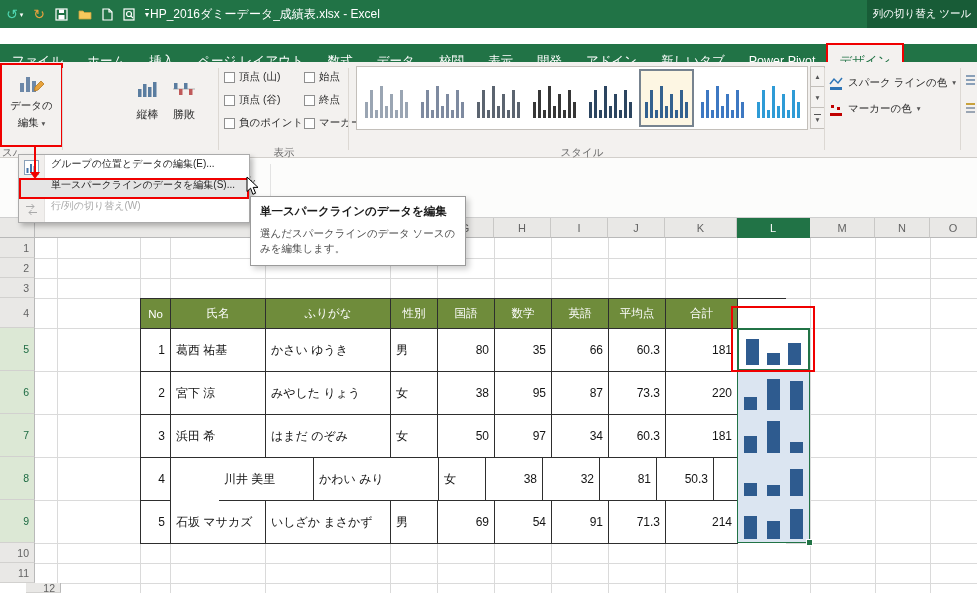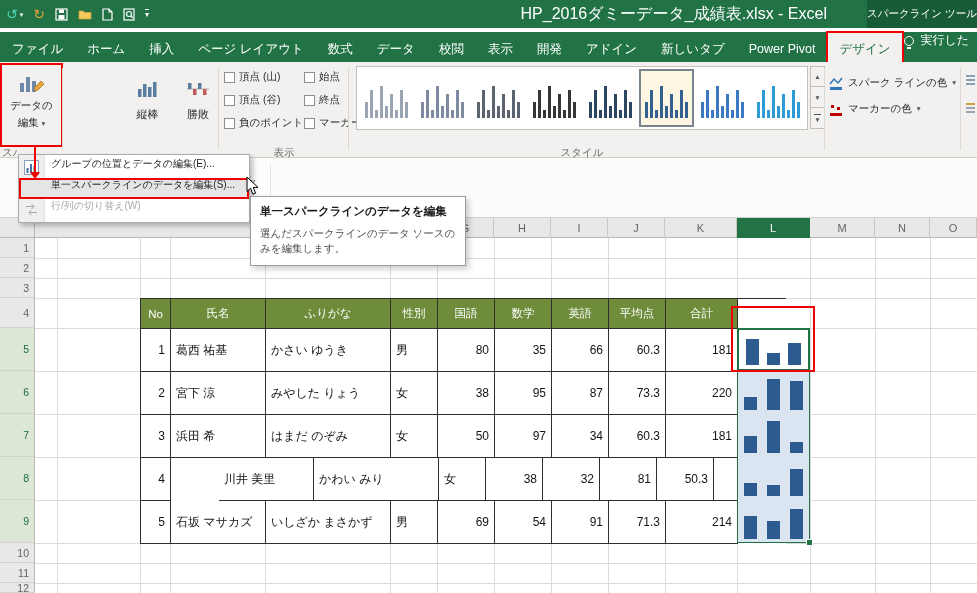--- a/index.html
+++ b/index.html
@@ -11,25 +11,25 @@
 .stage{position:relative;width:977px;height:593px;overflow:hidden;background:#fff;font-size:12px}
 
 
 .titlebar{position:absolute;left:0;top:0;width:977px;height:28px;background:var(--green);color:#fff}
 .qat{position:absolute;left:6px;top:0;height:28px;display:flex;align-items:center;gap:10px}
 .qat-btn{display:flex;align-items:center;gap:2px;cursor:default}
 .u-undo{color:#4fd6b0;font-size:14px;line-height:1}
 .u-redo{color:#eba23d;font-size:14px;line-height:1}
 .mini-caret{font-size:7px;color:#fff;line-height:1}
 .qat-caret{font-size:8px;color:#fff;border-top:1px solid #fff;padding-top:1px;line-height:1}
-.win-title{position:absolute;left:150px;right:150px;top:0;height:28px;line-height:28px;text-align:right;font-size:16px;white-space:nowrap;overflow:hidden}
+.win-title{position:absolute;left:150px;right:150px;top:0;height:28px;line-height:28px;text-align:left;font-size:12px;white-space:nowrap;overflow:hidden}
 .ctx-tool{position:absolute;right:0;top:0;width:110px;height:28px;background:var(--ctxgreen);font-size:10.5px;display:flex;align-items:center;justify-content:center;white-space:nowrap;overflow:hidden}
 
 
-.tabbar{position:absolute;left:0;top:32px;width:977px;height:34px;background:var(--green);display:flex;align-items:flex-start}
+.tabbar{position:absolute;left:0;top:44px;width:977px;height:34px;background:var(--green);display:flex;align-items:flex-end}
 .tabs{display:flex}
 .tab{padding:0 12px;line-height:34px;color:#fff;font-size:12.5px;white-space:nowrap;cursor:default}
 .tab.active{background:var(--ribbonbg);color:var(--green);outline:2px solid var(--red);outline-offset:-1px}
 .tellme{margin-left:auto;display:flex;align-items:center;gap:6px;color:#fff;font-size:12px;padding-right:8px;white-space:nowrap;overflow:hidden}
 .bulb{width:10px;height:10px;border:1.5px solid #fff;border-radius:50%;position:relative;flex:none}
 .bulb::after{content:"";position:absolute;left:1.5px;bottom:-4px;width:4px;height:2px;background:#fff}
 
 
 .ribbon{position:absolute;left:0;top:62px;width:977px;height:96px;background:var(--ribbonbg);border-bottom:1px solid #d2cfcb}
 .vsep{position:absolute;top:6px;height:82px;width:1px;background:#dcd8d3}
@@ -137,21 +137,21 @@
             <rect x="1" y="1" width="10" height="11" fill="none" stroke="#fff" stroke-width="1.2"></rect>
             <circle cx="6" cy="6" r="2.5" fill="none" stroke="#fff" stroke-width="1.2"></circle>
             <path d="M7.8 7.8 L10 10" stroke="#fff" stroke-width="1.2"></path>
           </svg>
         </span>
       <span class="qat-btn">
           <span class="qat-caret">▾</span>
         </span>
     </div>
     <div class="win-title">HP_2016ダミーデータ_成績表.xlsx - Excel</div>
-    <div class="ctx-tool">スパークライン ツール</div>
+    <div class="ctx-tool">列の切り替え ツール</div>
   </div>
 
   <div class="tabbar">
     <div class="tabs">
         <div class="tab">ファイル</div>
         <div class="tab">ホーム</div>
         <div class="tab">挿入</div>
         <div class="tab">ページ レイアウト</div>
         <div class="tab">数式</div>
         <div class="tab">データ</div>
@@ -184,21 +184,21 @@
 
     <div class="typebtn" style="left:123px;width:49px">
       <svg width="24" height="18">
           <rect x="2" y="9" width="3.5" height="8" fill="#5a7da0"></rect>
           <rect x="7" y="4" width="3.5" height="13" fill="#5a7da0"></rect>
           <rect x="12" y="7" width="3.5" height="10" fill="#5a7da0"></rect>
           <rect x="17" y="2" width="3.5" height="15" fill="#5a7da0"></rect>
         </svg>
       <span>縦棒</span>
     </div>
-    <div class="typebtn" style="left:174px;width:48px">
+    <div class="typebtn" style="left:160px;width:48px">
       <svg width="24" height="18">
           <line x1="1" y1="9" x2="23" y2="9" stroke="#b0b0b0"></line>
           <rect x="2" y="3" width="3.5" height="6" fill="#5a7da0"></rect>
           <rect x="7" y="9" width="3.5" height="6" fill="#c05a5a"></rect>
           <rect x="12" y="3" width="3.5" height="6" fill="#5a7da0"></rect>
           <rect x="17" y="9" width="3.5" height="6" fill="#c05a5a"></rect>
         </svg>
       <span>勝敗</span>
     </div>
     <div class="vsep" style="left:218px"></div>
@@ -434,21 +434,21 @@
         <div class="rowh" style="top: 40px; height: 20px;">2</div>
         <div class="rowh" style="top: 60px; height: 20px;">3</div>
         <div class="rowh" style="top: 80px; height: 30px;">4</div>
         <div class="rowh selrow" style="top: 110px; height: 43px;">5</div>
         <div class="rowh selrow" style="top: 153px; height: 43px;">6</div>
         <div class="rowh selrow" style="top: 196px; height: 43px;">7</div>
         <div class="rowh selrow" style="top: 239px; height: 43px;">8</div>
         <div class="rowh selrow" style="top: 282px; height: 43px;">9</div>
         <div class="rowh" style="top: 325px; height: 20px;">10</div>
         <div class="rowh" style="top: 345px; height: 20px;">11</div>
-        <div class="rowh" style="top: 365px; height: 10px;">12</div>
+        <div class="rowh" style="top: 365px; height: 10px; margin-left: 26px;">12</div>
       </div>
     <div class="table" id="table">
         <div class="trow thead">
           <div class="tcell th" style="width: 30px;">No</div>
           <div class="tcell th" style="width: 95px;">氏名</div>
           <div class="tcell th" style="width: 125px;">ふりがな</div>
           <div class="tcell th" style="width: 47px;">性別</div>
           <div class="tcell th" style="width: 57px;">国語</div>
           <div class="tcell th" style="width: 57px;">数学</div>
           <div class="tcell th" style="width: 57px;">英語</div>

